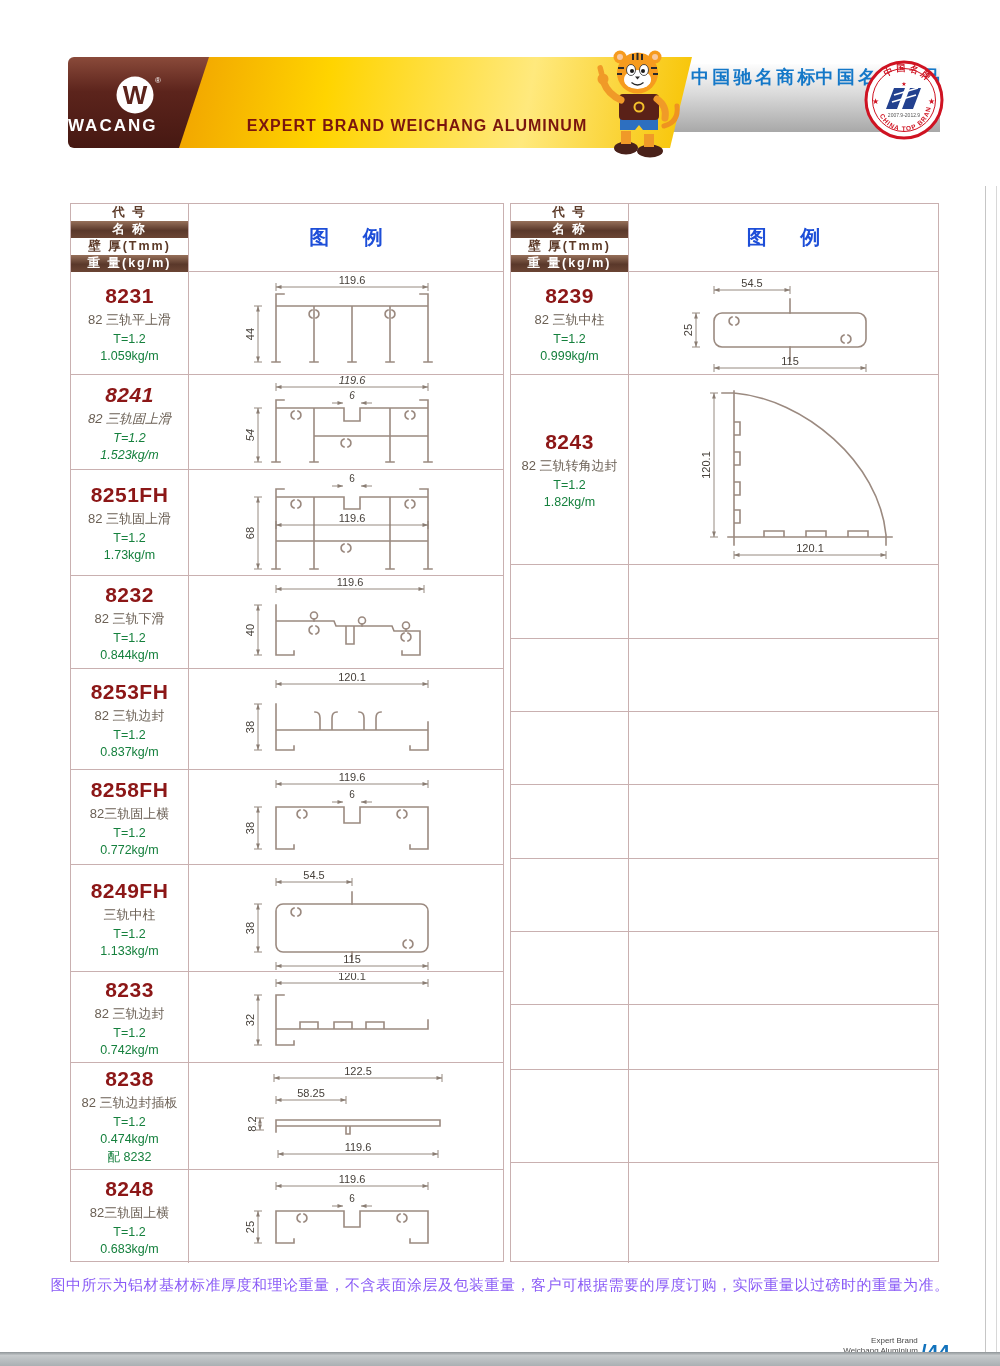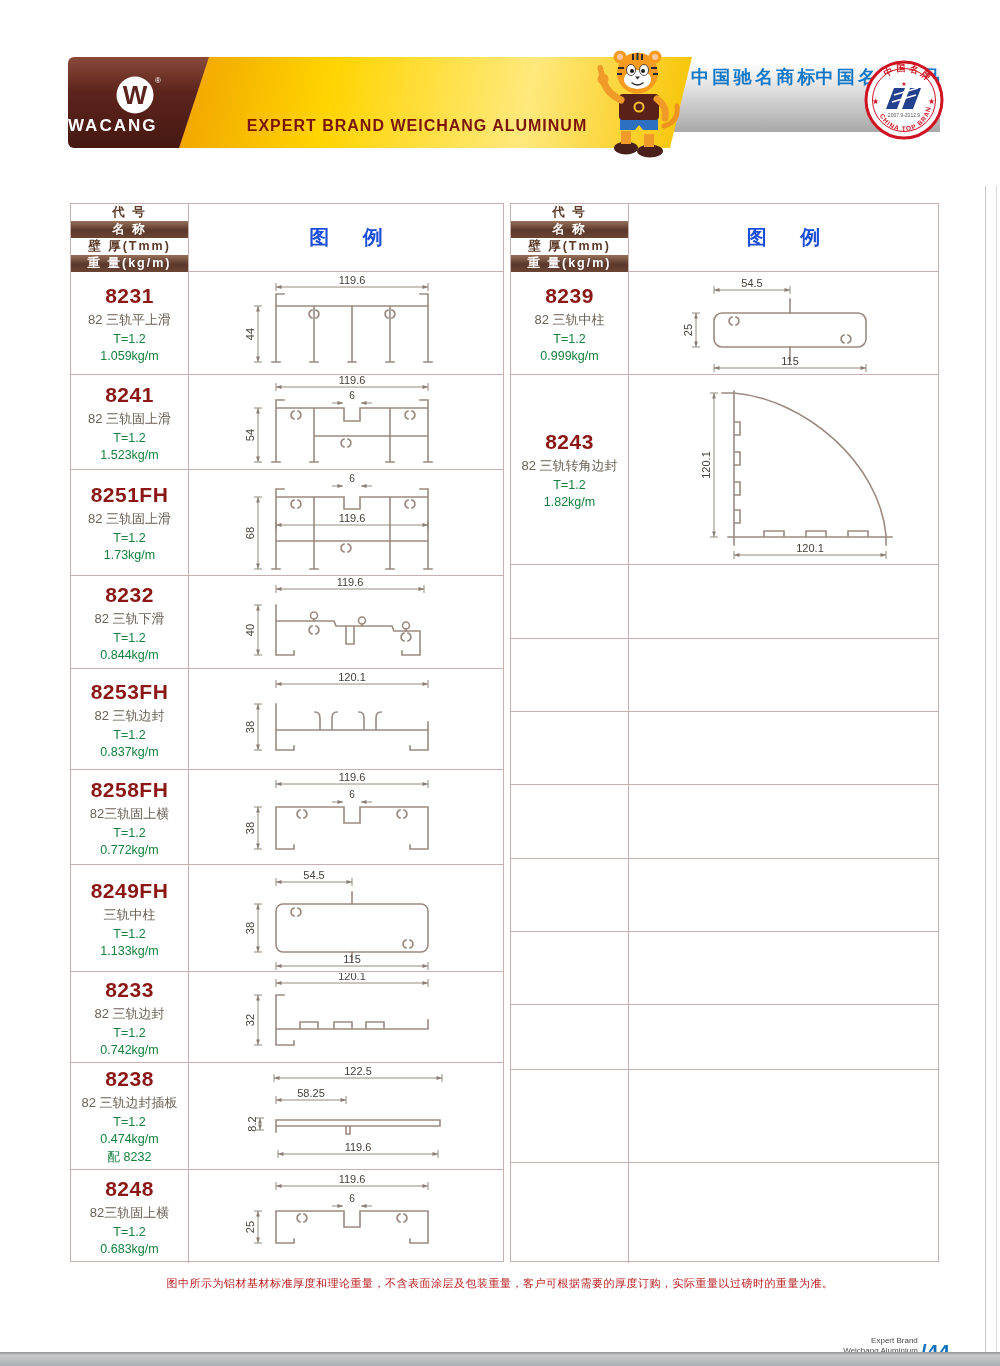--- a/index.html
+++ b/index.html
@@ -63,21 +63,21 @@
   .nm{font-size:13px;color:#6b6055;}
   .sp{font-size:12.5px;color:#15803d;}
   svg text{font-family:"Liberation Sans","DejaVu Sans",sans-serif;}
   svg .prof{fill:none;stroke:var(--prof);stroke-width:1.6;stroke-linecap:square;}
   svg .dim{stroke:var(--dim);stroke-width:0.9;}
   svg .afill{fill:var(--dim);}
   svg .dtxt{fill:var(--dimtxt);}
 
   
   .foot-note{position:absolute;left:0;top:1276px;width:1000px;text-align:center;
-    font-size:11px;color:#b91c1c;letter-spacing:0.5px;}
+    font-size:15px;color:#8b5cf6;letter-spacing:0.5px;}
   .brandmark{position:absolute;right:50px;top:1328px;display:flex;align-items:center;gap:3px;}
   .brandmark .lines{text-align:right;font-size:8px;color:#4a4a4a;line-height:1.25;}
   .brandmark .pageno{font-size:21px;font-weight:bold;color:#1272bc;margin-top:12px;}
   .edge-line{position:absolute;top:186px;width:1px;height:1166px;background:#c6c6c6;}
   .bottom-bar{position:absolute;left:0;top:1352px;width:1000px;height:14px;
     background:linear-gradient(180deg,#8f9598 0%,#c6cacc 25%,#aab0b3 100%);}
 </style>
 </head>
 <body>
 
@@ -177,21 +177,21 @@
               <text class="dtxt" x="156" y="9.5" text-anchor="middle" font-size="11">119.6</text>
               <line class="dim" x1="62" y1="32" x2="62" y2="88"></line>
               <line class="dim" x1="58" y1="32" x2="66" y2="32"></line>
               <line class="dim" x1="58" y1="88" x2="66" y2="88"></line>
               <polygon class="afill" points="62,32 60.1,37.5 63.9,37.5"></polygon>
               <polygon class="afill" points="62,88 60.1,82.5 63.9,82.5"></polygon>
               <text class="dtxt" x="57.5" y="60" text-anchor="middle" font-size="11" transform="rotate(-90 57.5 60)">44</text>
             </svg>
           </div>
         </div>
-        <div class="trow" style="height: 95px;">
+        <div class="trow" style="height: 95px; font-style: italic;">
           <div class="c1">
             <div class="code">8241</div>
             <div class="nm">82 三轨固上滑</div>
             <div class="sp">T=1.2</div>
             <div class="sp">1.523kg/m</div>
           </div>
           <div class="c2">
             <svg width="300" height="92" viewBox="0 0 300 92">
               <path class="prof" d="M80,32 L80,24 L88,24 M232,32 L232,24 L224,24 M80,32 L148,32 L148,45 L164,45 L164,32 L232,32 M80,32 L80,86 M118,32 L118,86 M194,32 L194,86 M232,32 L232,86 M118,60 L232,60 M76,86 L84,86 M114,86 L122,86 M190,86 L198,86 M228,86 L236,86"></path>
               <path class="prof" d="M98,35 a4.2,4.2 0 0 0 0,8 M102,35 a4.2,4.2 0 0 1 0,8"></path>

